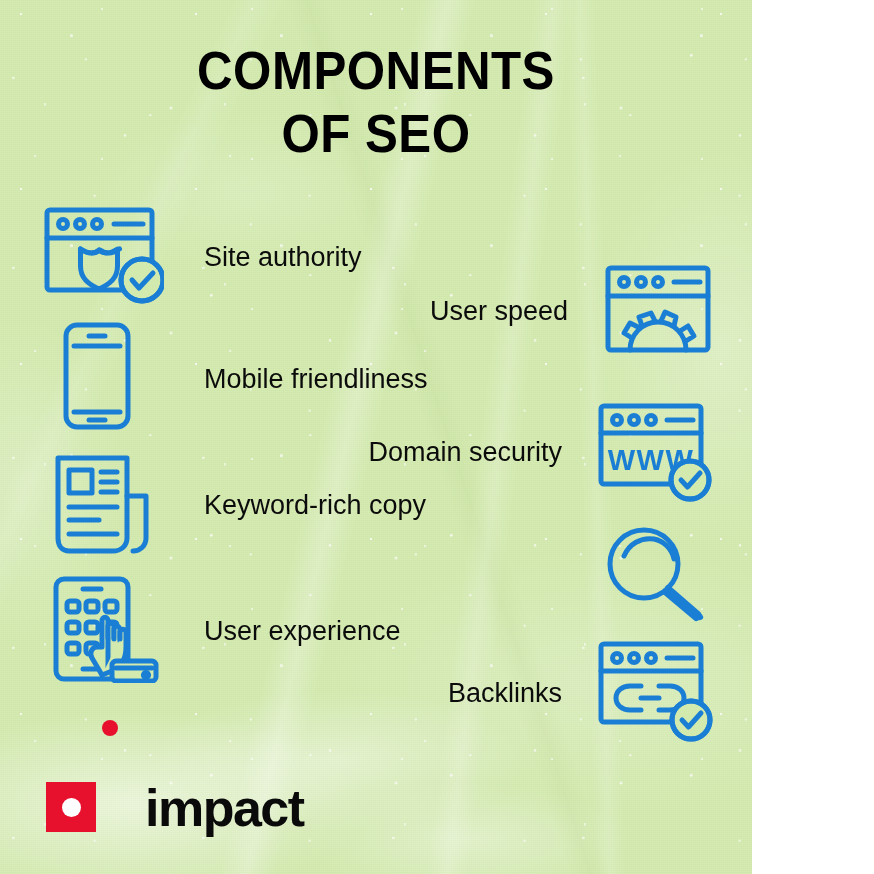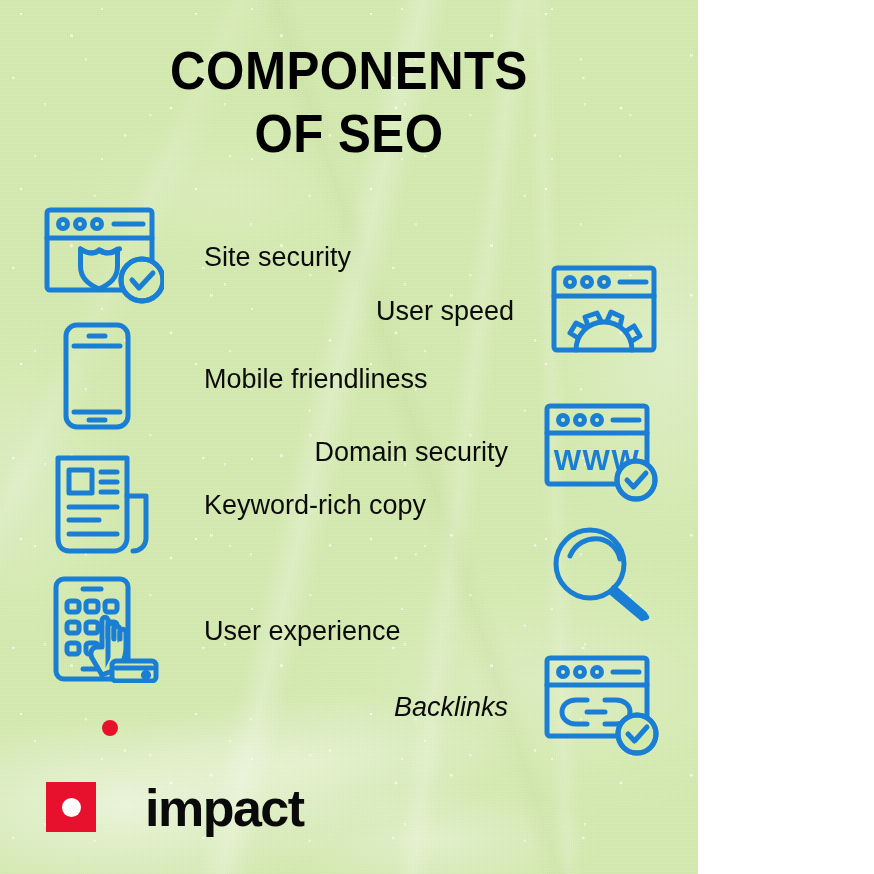--- a/index.html
+++ b/index.html
@@ -3,21 +3,21 @@
 <meta charset="utf-8">
 <title>Components of SEO</title>
 <style>
   html, body {
     margin: 0;
     padding: 0;
     background: #ffffff;
   }
   #canvas {
     position: relative;
-    width: 698px;
+    width: 752px;
     height: 874px;
     overflow: hidden;
     font-family: "Liberation Sans", sans-serif;
     background-color: #d3eaae;
   }
   
   .tex {
     position: absolute;
     inset: 0;
     pointer-events: none;
@@ -110,21 +110,21 @@
   .row-right .label { margin-right: 34px; text-align: right; }
 
   
   #row-site-security   { top: 196px; }
   #row-mobile          { top: 320px; }
   #row-keyword         { top: 452px; }
   #row-ux              { top: 575px; }
   #row-page-speed      { top: 260px; }
   #row-domain          { top: 400px; }
   #row-technical       { top: 522px; }
-  #row-backlinks       { top: 652px; font-style: italic; }
+  #row-backlinks       { top: 638px; }
 
   
   #row-site-security .label { margin-top: 14px; }
   #row-mobile .label        { margin-top: 8px; }
   #row-keyword .label       { margin-top: 4px; }
   #row-ux .label            { margin-top: 6px; }
   #row-page-speed .label    { margin-top: 6px; }
   #row-domain .label        { margin-top: 0px; }
   #row-technical .label     { margin-top: 2px; }
   #row-backlinks .label     { margin-top: 6px; }
@@ -200,21 +200,21 @@
         <circle cx="55" cy="28" r="4.5"></circle>
         <line x1="72" y1="28" x2="101" y2="28"></line>
         <path d="M57.5 53 C65 58 72 58 77 54 C82 58 89 58 96.5 53" transform="translate(-19,0)"></path>
         <path d="M38.5 53 L38.5 70 C38.5 82 46 88 57 93 C68 88 75.5 82 75.5 70 L75.5 53
                  C68 58 61 58 57 54 C53 58 46 58 38.5 53 Z"></path>
         <circle cx="100" cy="84" r="21" fill="#d3eaae"></circle>
         <circle cx="100" cy="84" r="21"></circle>
         <polyline points="90,84 97,92 111,77"></polyline>
       </svg>
     </span>
-    <span class="label">Site security</span>
+    <span class="label">Site authority</span>
   </div>
 
   <div class="row row-left" id="row-mobile">
     <span class="icon-wrap">
       <svg width="122" height="112" viewBox="0 0 122 112" fill="none" stroke="#1a7fd4" stroke-width="5" stroke-linecap="round" stroke-linejoin="round">
         <rect x="24" y="5" width="62" height="102" rx="11"></rect>
         <line x1="47" y1="16" x2="63" y2="16"></line>
         <line x1="32" y1="26" x2="78" y2="26"></line>
         <line x1="32" y1="92" x2="78" y2="92"></line>
         <line x1="47" y1="100" x2="63" y2="100"></line>

